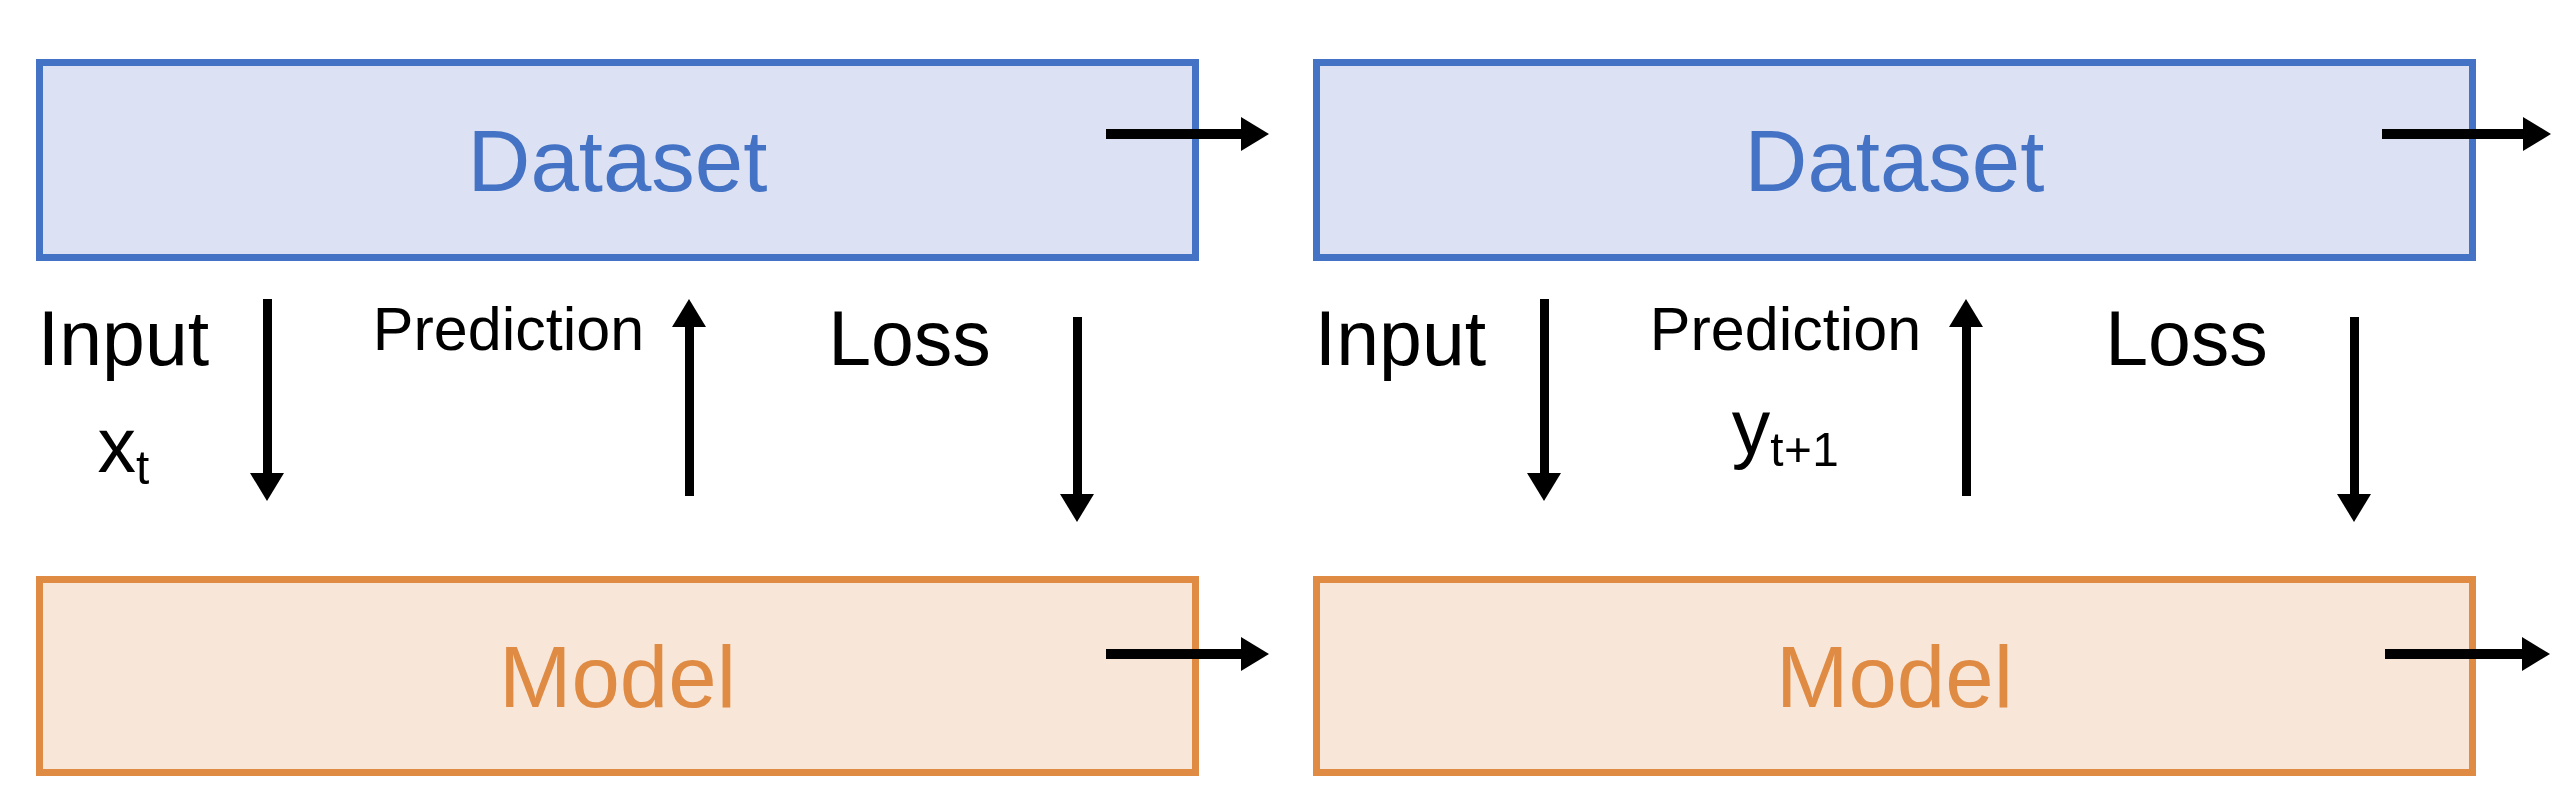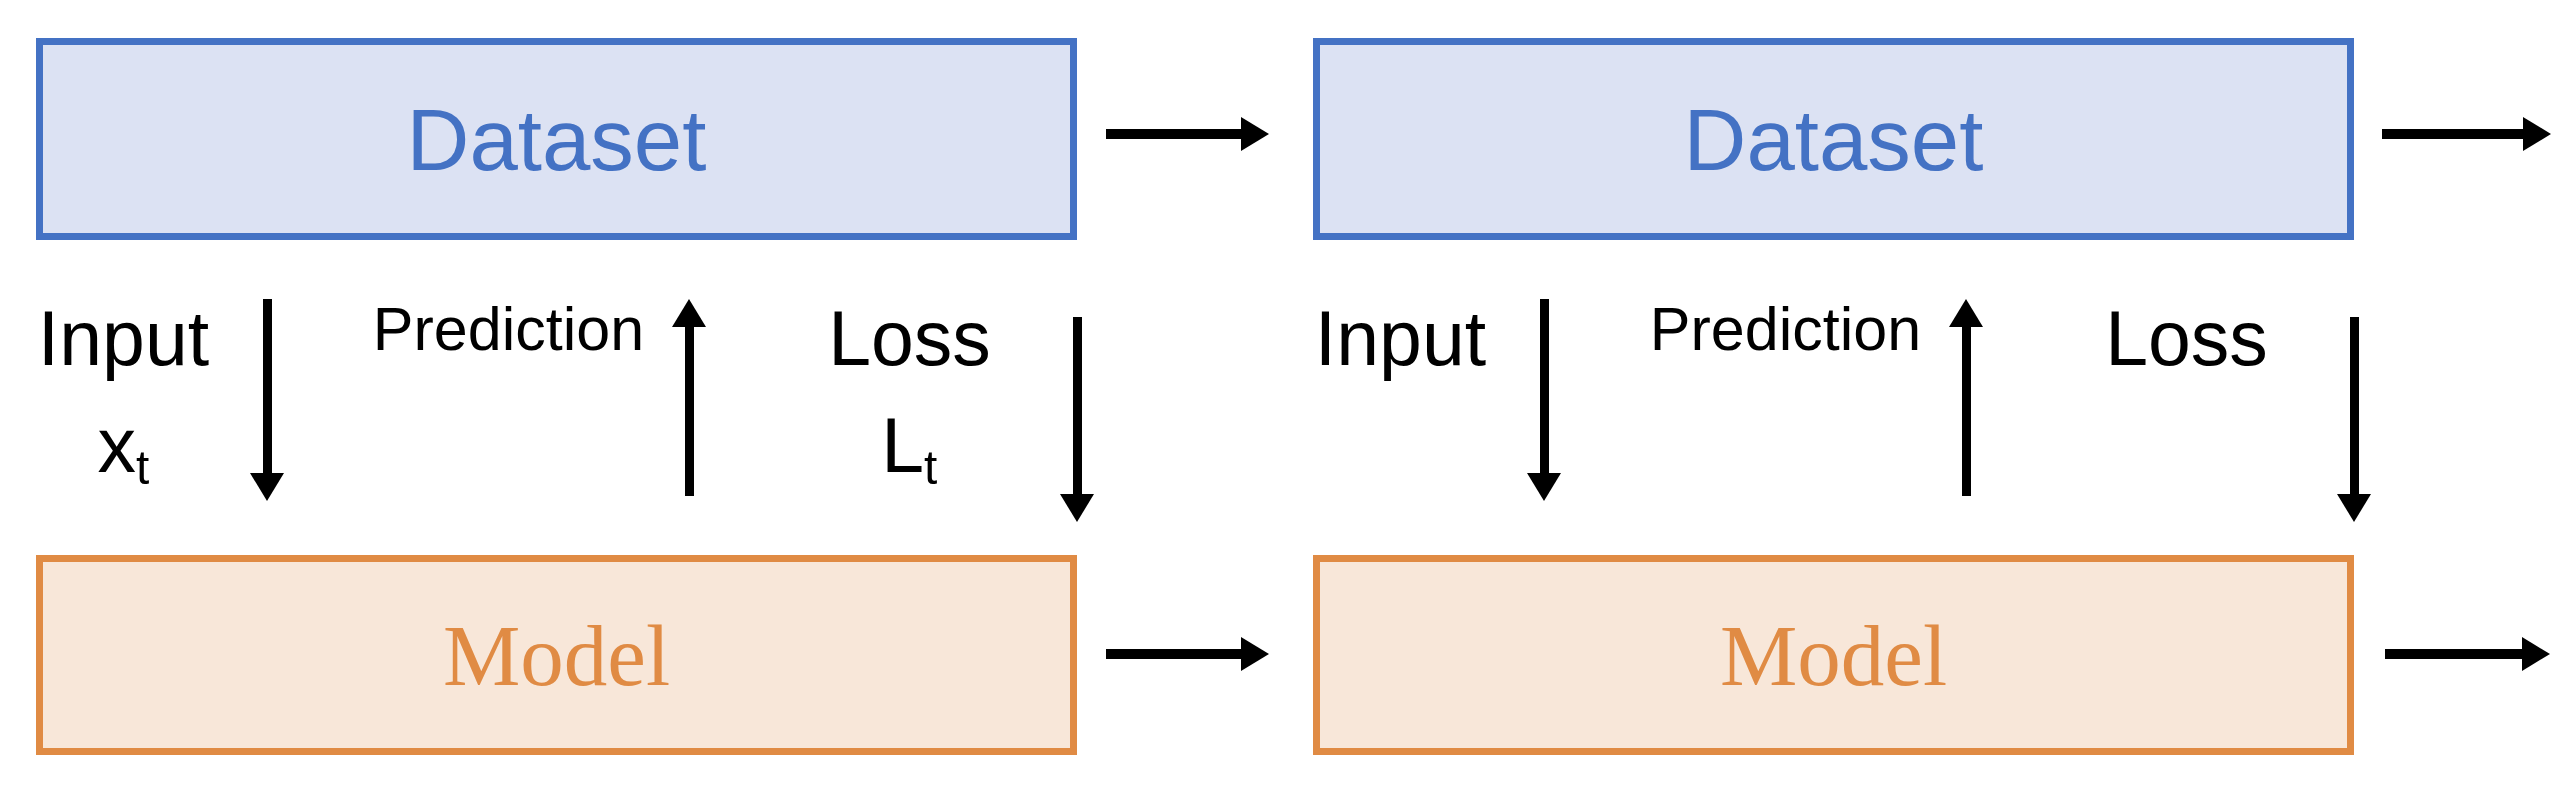--- a/index.html
+++ b/index.html
@@ -10,34 +10,33 @@
     font-family:"Liberation Sans","DejaVu Sans",sans-serif;
     color:#000;
     overflow:hidden;
     --blue:#4472C4; --blue-fill:#DCE2F3;
     --orange:#E08B44; --orange-fill:#F8E7D9;
     --ink:#000000;
   }
   .column{position:absolute;top:0;width:1041px;height:794px;}
 
   .box{
-    position:absolute;left:0;width:1041px;
+    position:absolute;left:0;width:1163px;
     box-sizing:border-box;
-    display:flex;align-items:center;justify-content:center;
+    display:flex;align-items:center;justify-content:center;margin-top:21px;
   }
   .box.dataset{
     top:38px;height:202px;
     border:7px solid var(--blue);
     background:var(--blue-fill);
   }
   .box.model{
     top:555px;height:200px;
     border:7px solid var(--orange);
     background:var(--orange-fill);
-    font-family:Liberation Serif, serif;
   }
   .box-label{font-size:87px;line-height:1;}
   .box.dataset .box-label{color:var(--blue);}
   .box.model .box-label{color:var(--orange);}
 
   .flow{
     position:absolute;top:296px;width:335px;
     text-align:center;
   }
   .flow-name{font-size:77px;line-height:1.1;}
@@ -102,21 +101,20 @@
     <div class="flow small" style="left:305px">
       <div class="flow-name">Prediction</div>
     </div>
     <div class="varrow" style="left:636px;top:299px;height:197px">
       <div class="vhead-up"></div>
         <div class="vshaft"></div>
     </div>
 
     <div class="flow" style="left:706px">
       <div class="flow-name">Loss</div>
-      <div class="flow-sym"><span>L</span><sub>t</sub></div>
     </div>
     <div class="varrow" style="left:1024px;top:317px;height:205px">
       <div class="vshaft"></div>
         <div class="vhead-down"></div>
     </div>
   </section>
 
   <section class="column" style="left:1313px">
 
     <div class="box dataset">
@@ -130,20 +128,21 @@
     <div class="flow" style="left:-80px">
       <div class="flow-name">Input</div>
     </div>
     <div class="varrow" style="left:214px;top:299px;height:202px">
       <div class="vshaft"></div>
         <div class="vhead-down"></div>
     </div>
 
     <div class="flow small" style="left:305px">
       <div class="flow-name">Prediction</div>
+      <div class="flow-sym"><span>y</span><sub>t+1</sub></div>
     </div>
     <div class="varrow" style="left:636px;top:299px;height:197px">
       <div class="vhead-up"></div>
         <div class="vshaft"></div>
     </div>
 
     <div class="flow" style="left:706px">
       <div class="flow-name">Loss</div>
     </div>
     <div class="varrow" style="left:1024px;top:317px;height:205px">

